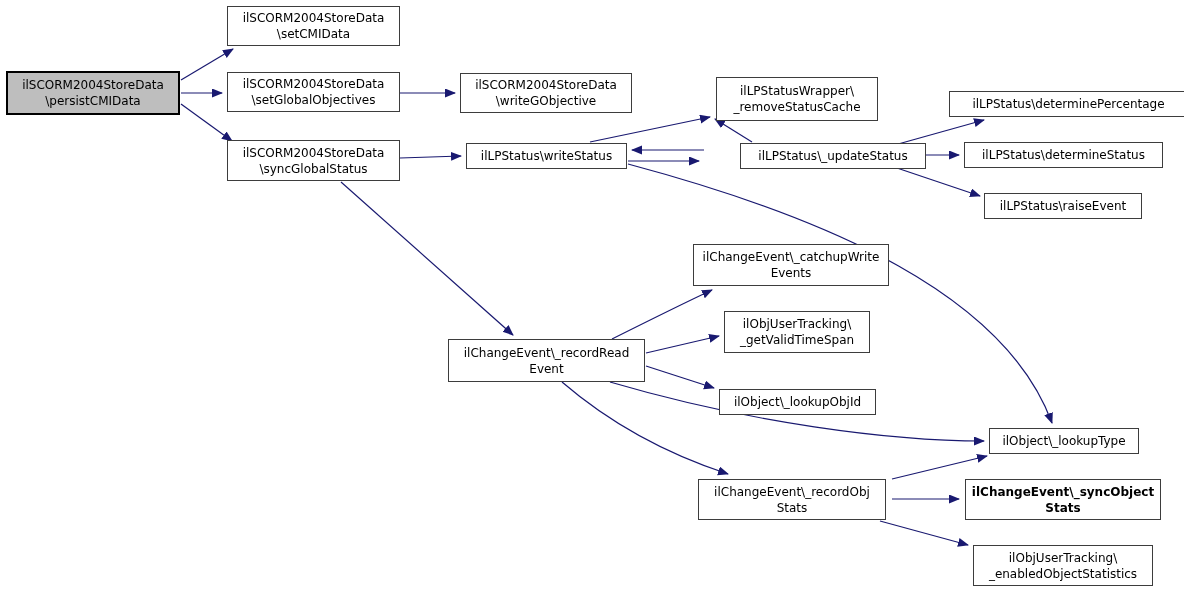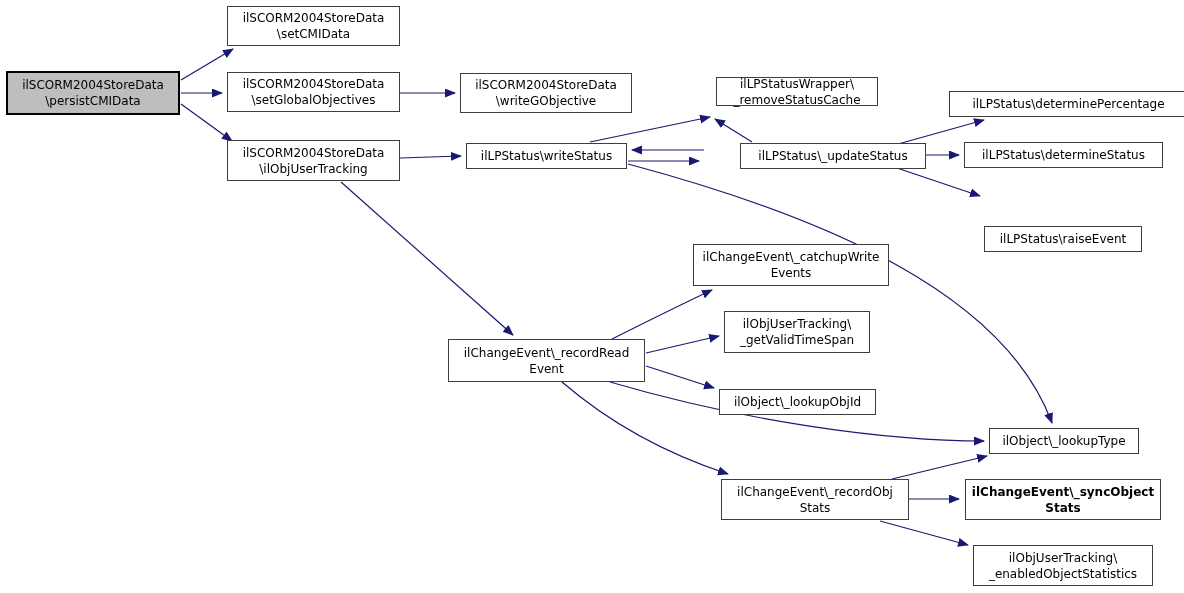--- a/index.html
+++ b/index.html
@@ -89,64 +89,64 @@
       <div class="node" title="ilSCORM2004StoreData\setCMIData" style="left: 227px; top: 6px; width: 173px; height: 40px;">
         <div class="line">ilSCORM2004StoreData</div>
         <div class="line">\setCMIData</div>
       </div>
       <div class="node" title="ilSCORM2004StoreData\setGlobalObjectives" style="left: 227px; top: 72px; width: 173px; height: 40px;">
         <div class="line">ilSCORM2004StoreData</div>
         <div class="line">\setGlobalObjectives</div>
       </div>
       <div class="node" title="ilSCORM2004StoreData\syncGlobalStatus" style="left: 227px; top: 140px; width: 173px; height: 41px;">
         <div class="line">ilSCORM2004StoreData</div>
-        <div class="line">\ilObjUserTracking</div>
+        <div class="line">\syncGlobalStatus</div>
       </div>
       <div class="node" title="ilSCORM2004StoreData\writeGObjective" style="left: 460px; top: 73px; width: 172px; height: 40px;">
         <div class="line">ilSCORM2004StoreData</div>
         <div class="line">\writeGObjective</div>
       </div>
       <div class="node" title="ilLPStatus\writeStatus" style="left: 466px; top: 143px; width: 161px; height: 26px;">
         <div class="line">ilLPStatus\writeStatus</div>
       </div>
-      <div class="node" title="ilLPStatusWrapper\_removeStatusCache" style="left: 716px; top: 77px; width: 162px; height: 29px;">
+      <div class="node" title="ilLPStatusWrapper\_removeStatusCache" style="left: 716px; top: 77px; width: 162px; height: 44px;">
         <div class="line">ilLPStatusWrapper\</div>
         <div class="line">_removeStatusCache</div>
       </div>
       <div class="node" title="ilLPStatus\_updateStatus" style="left: 704px; top: 143px; width: 186px; height: 26px; margin-left: 36px;">
         <div class="line">ilLPStatus\_updateStatus</div>
       </div>
       <div class="node" title="ilLPStatus\determinePercentage" style="left: 949px; top: 91px; width: 239px; height: 26px;">
         <div class="line">ilLPStatus\determinePercentage</div>
       </div>
       <div class="node" title="ilLPStatus\determineStatus" style="left: 964px; top: 142px; width: 199px; height: 26px;">
         <div class="line">ilLPStatus\determineStatus</div>
       </div>
-      <div class="node" title="ilLPStatus\raiseEvent" style="left: 984px; top: 193px; width: 158px; height: 26px; margin-top: 33px;">
+      <div class="node" title="ilLPStatus\raiseEvent" style="left: 984px; top: 193px; width: 158px; height: 26px;">
         <div class="line">ilLPStatus\raiseEvent</div>
       </div>
       <div class="node" title="ilChangeEvent\_catchupWriteEvents" style="left: 693px; top: 244px; width: 196px; height: 42px;">
         <div class="line">ilChangeEvent\_catchupWrite</div>
         <div class="line">Events</div>
       </div>
       <div class="node" title="ilObjUserTracking\_getValidTimeSpan" style="left: 724px; top: 311px; width: 146px; height: 42px;">
         <div class="line">ilObjUserTracking\</div>
         <div class="line">_getValidTimeSpan</div>
       </div>
       <div class="node" title="ilObject\_lookupObjId" style="left: 719px; top: 377px; width: 157px; height: 26px; margin-top: 12px;">
         <div class="line">ilObject\_lookupObjId</div>
       </div>
       <div class="node" title="ilChangeEvent\_recordReadEvent" style="left: 448px; top: 339px; width: 197px; height: 43px;">
         <div class="line">ilChangeEvent\_recordRead</div>
         <div class="line">Event</div>
       </div>
       <div class="node" title="ilObject\_lookupType" style="left: 989px; top: 428px; width: 150px; height: 26px;">
         <div class="line">ilObject\_lookupType</div>
       </div>
-      <div class="node" title="ilChangeEvent\_recordObjStats" style="left: 721px; top: 479px; width: 188px; height: 41px;">
+      <div class="node" title="ilChangeEvent\_recordObjStats" style="left: 698px; top: 479px; width: 188px; height: 41px;">
         <div class="line">ilChangeEvent\_recordObj</div>
         <div class="line">Stats</div>
       </div>
       <div class="node" title="ilChangeEvent\_syncObjectStats" style="left: 965px; top: 479px; width: 196px; height: 41px; font-weight: bold;">
         <div class="line">ilChangeEvent\_syncObject</div>
         <div class="line">Stats</div>
       </div>
       <div class="node" title="ilObjUserTracking\_enabledObjectStatistics" style="left: 973px; top: 545px; width: 180px; height: 41px;">
         <div class="line">ilObjUserTracking\</div>
         <div class="line">_enabledObjectStatistics</div>

